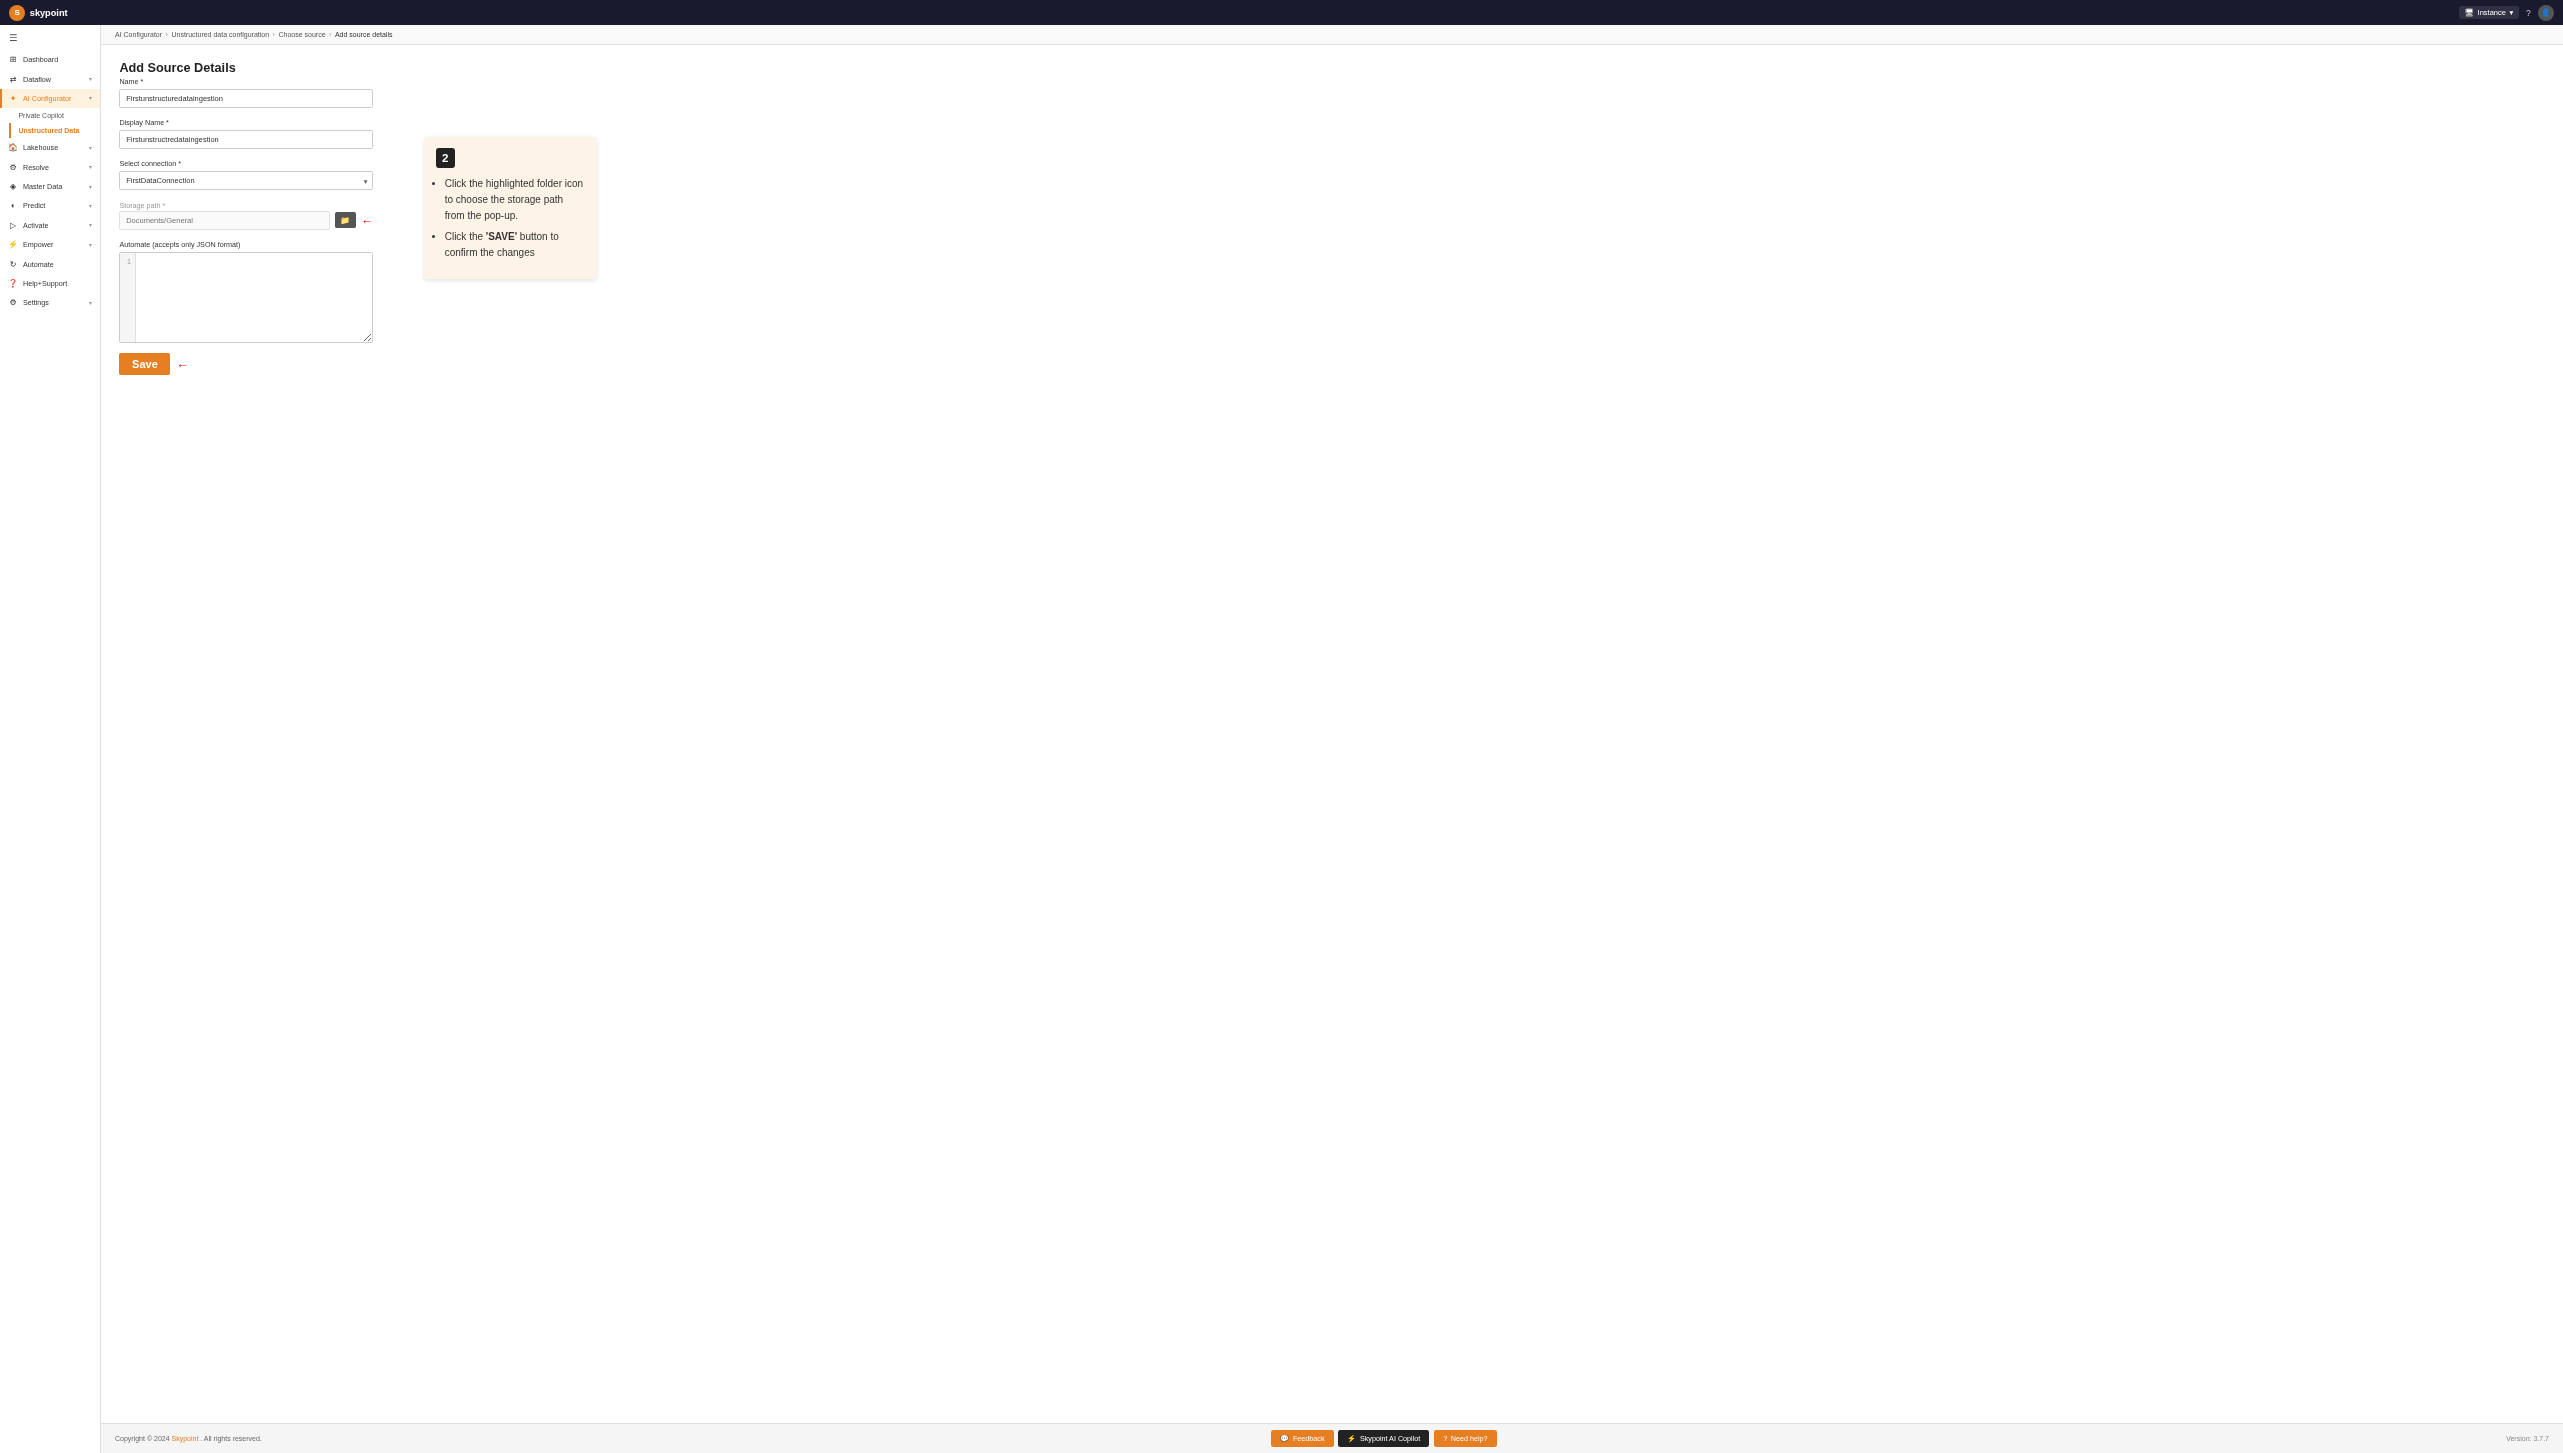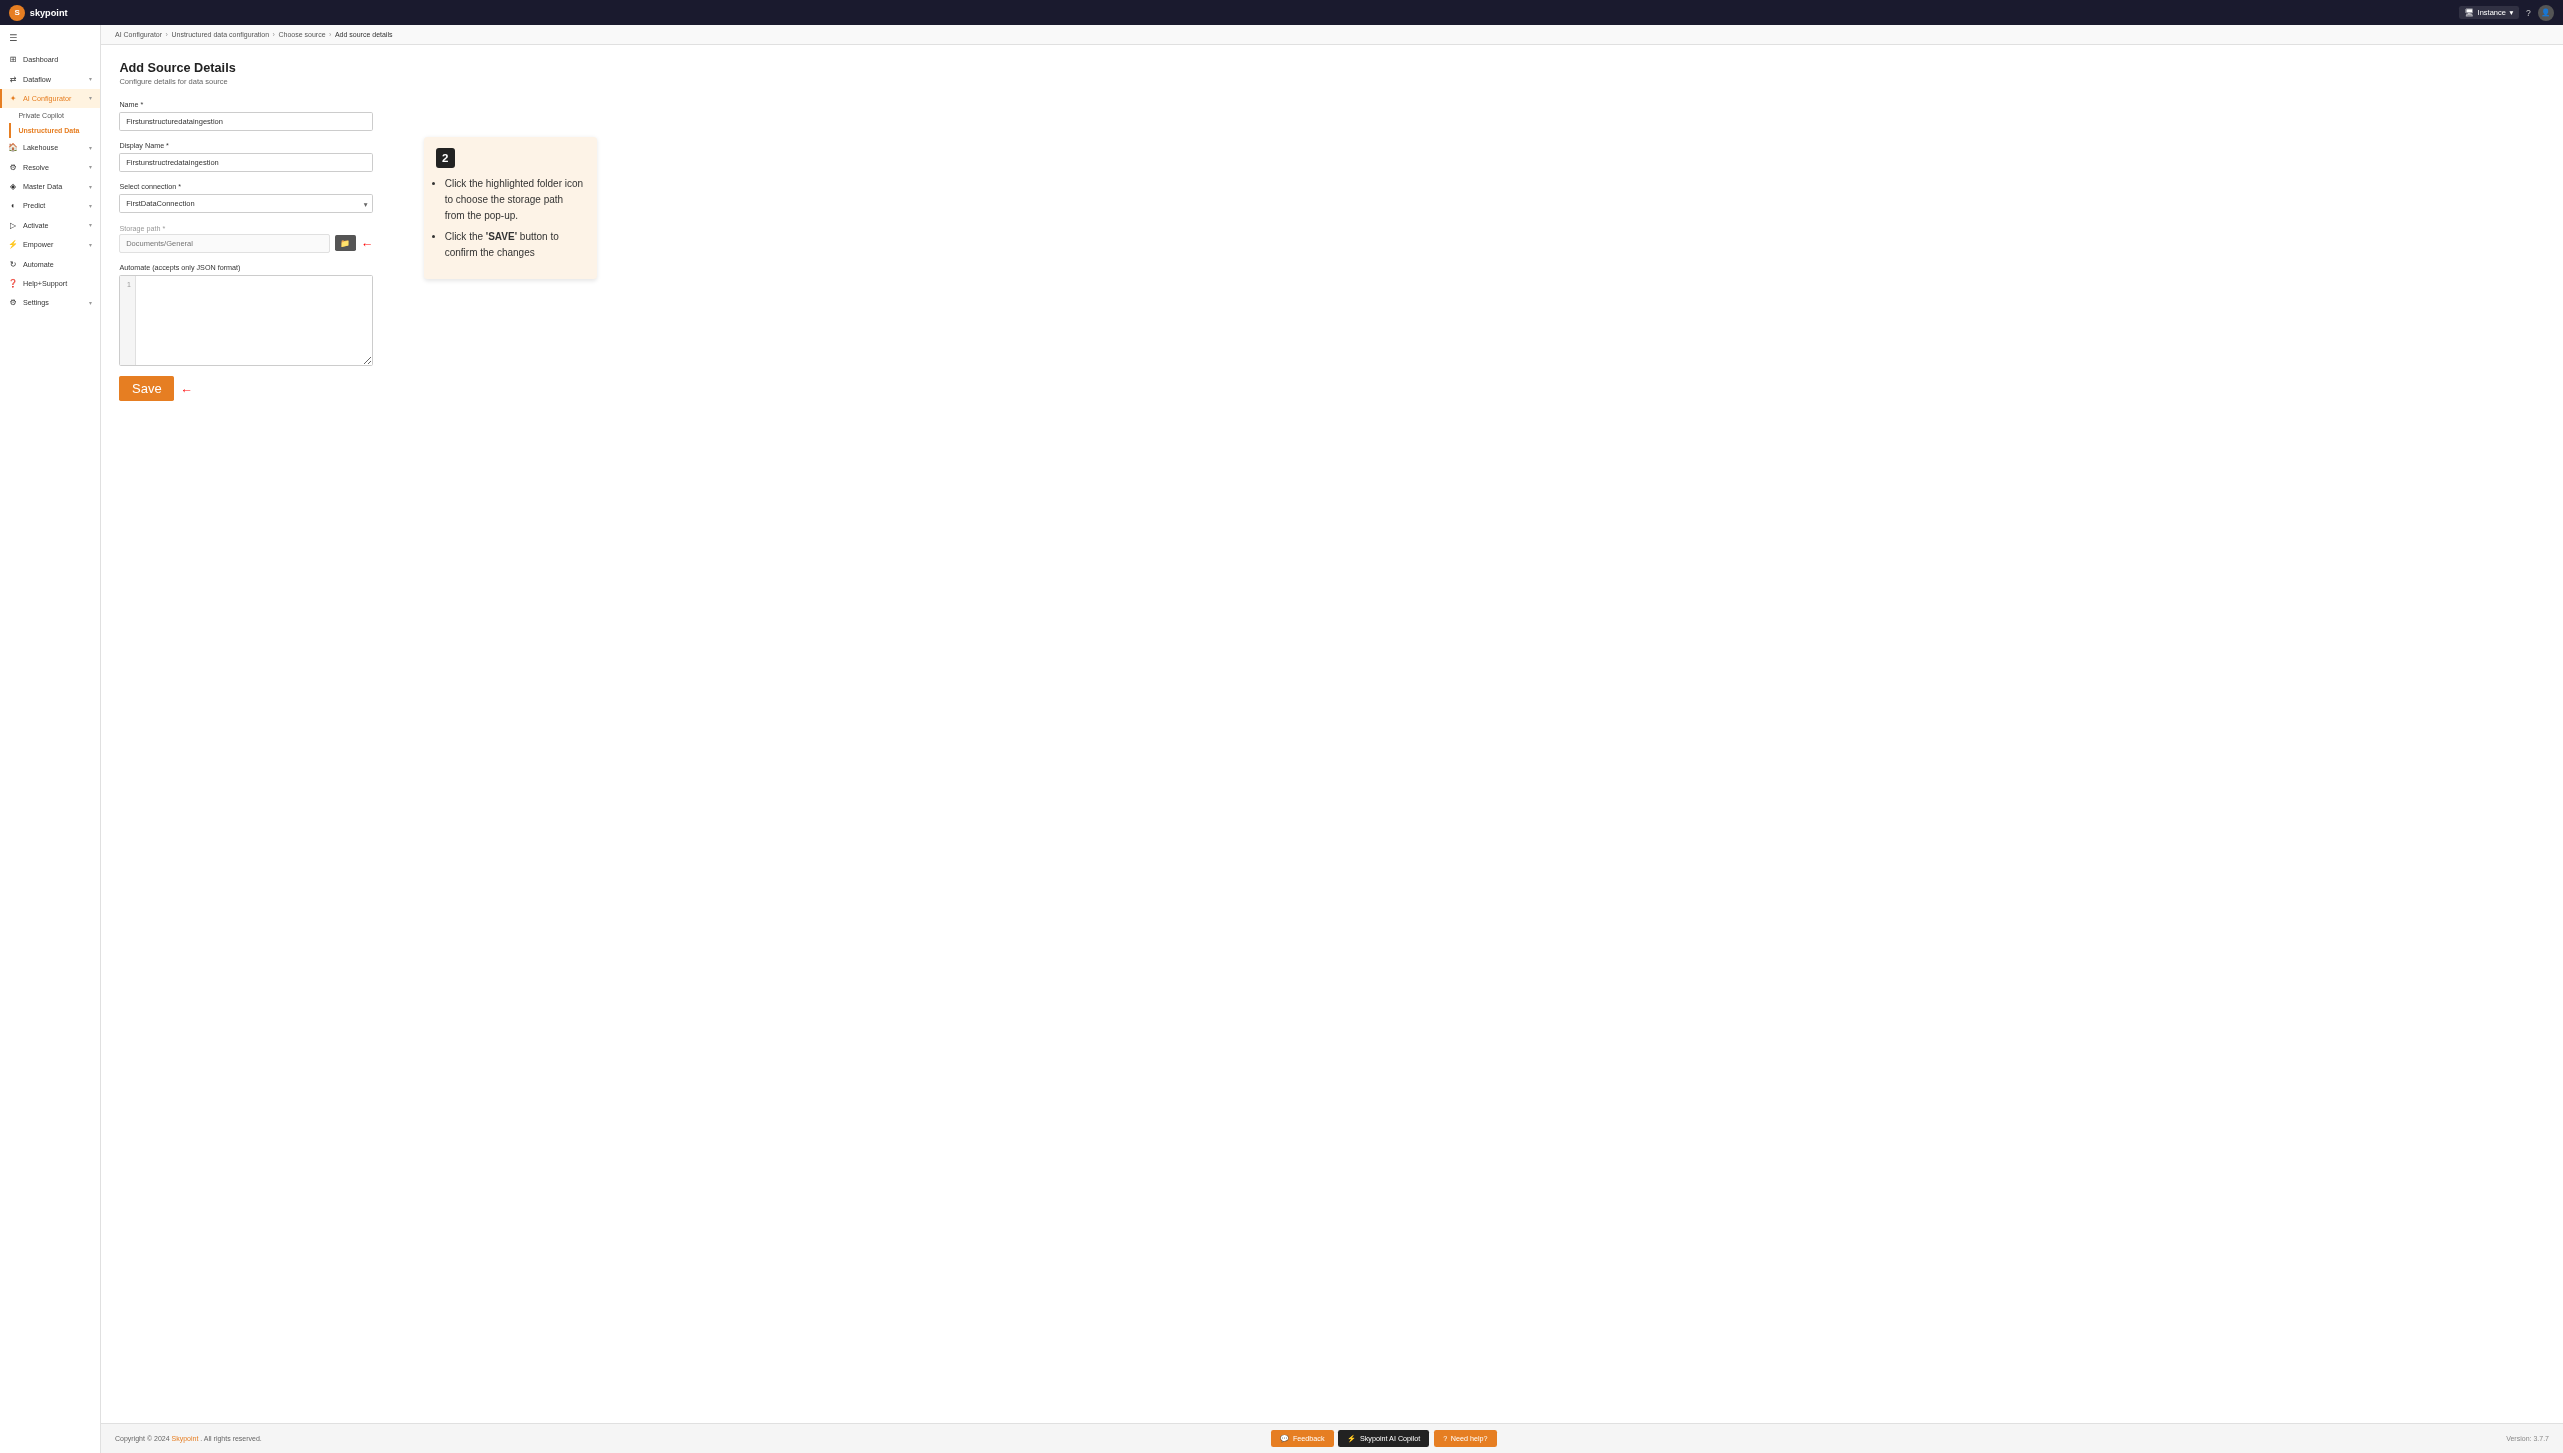--- a/index.html
+++ b/index.html
@@ -297,22 +297,22 @@
       align-items: center;
       gap: 5.8px;
       margin-top: 10.4px;
     }
     .save-btn {
       background: #e67e22;
       color: white;
       border: none;
       padding: 4.6px 12.7px;
       border-radius: 1.7px;
-      font-size: 13px;
-      font-weight: 400;
+      font-size: 11px;
+      font-weight: 700;
       cursor: pointer;
     }
 
     
     .callout {
       position: absolute;
       top: 92px;
       left: 323px;
       width: 173px;
       background: #fdf3e7;
@@ -491,21 +491,20 @@
       <span class="sep">›</span>
       <a href="#">Unstructured data configuration</a>
       <span class="sep">›</span>
       <a href="#">Choose source</a>
       <span class="sep">›</span>
       <span class="current">Add source details</span>
     </div>
 
     <div class="content">
       <h1 class="page-title">Add Source Details</h1>
-      <p class="page-subtitle">Configure details for data source</p>
 
       <div class="form-group">
         <label class="form-label">Name *</label>
         <input class="form-input" type="text" value="Firstunstructuredataingestion" style="">
       </div>
 
       <div class="form-group">
         <label class="form-label">Display Name *</label>
         <input class="form-input" type="text" value="Firstunstructredataingestion" style="">
       </div>

